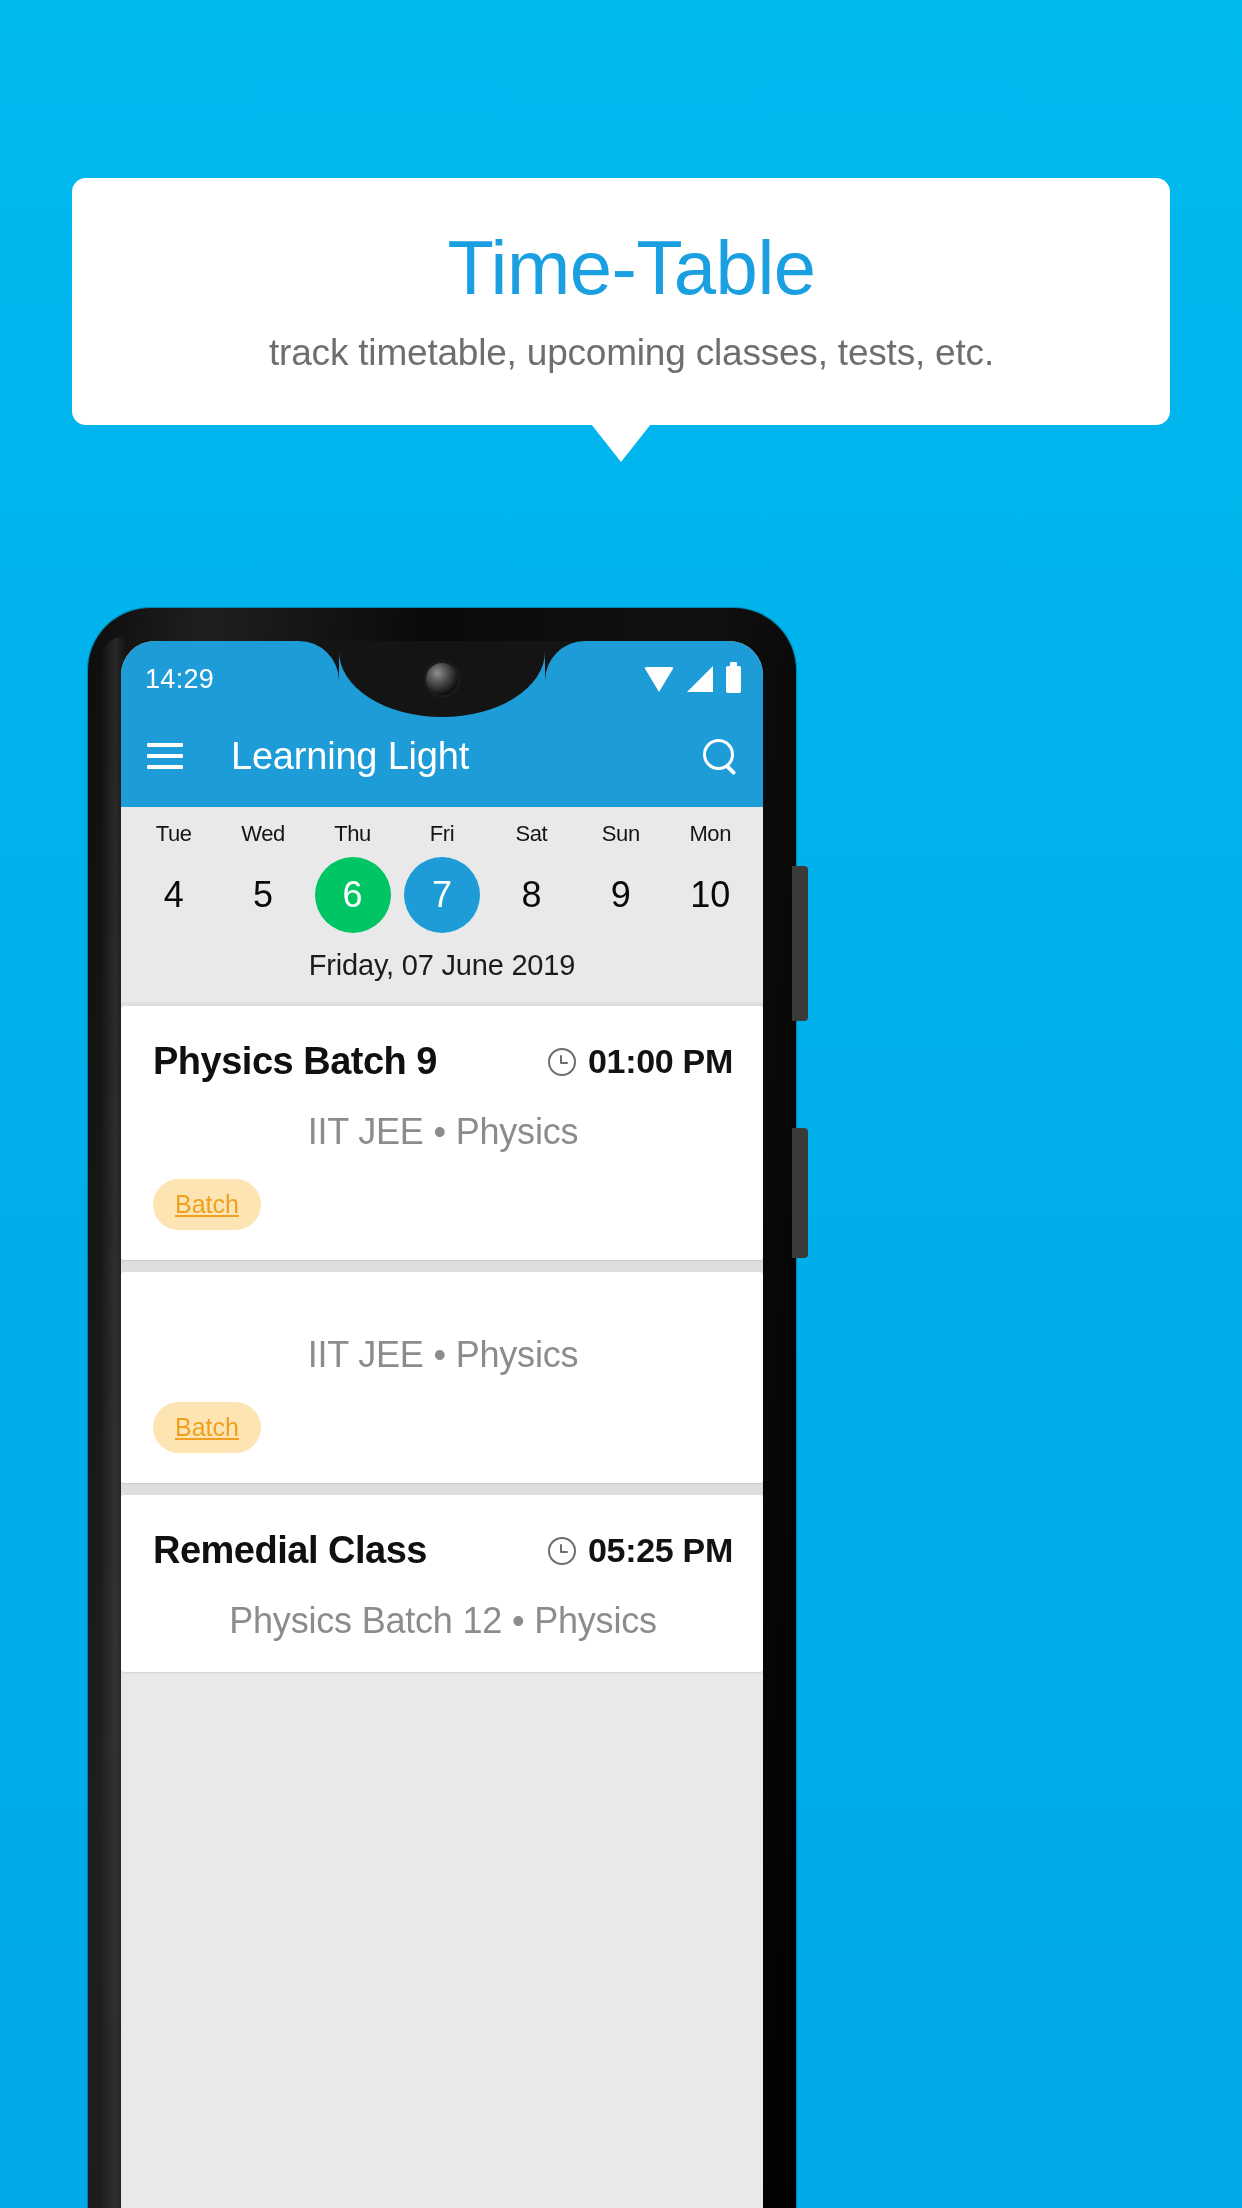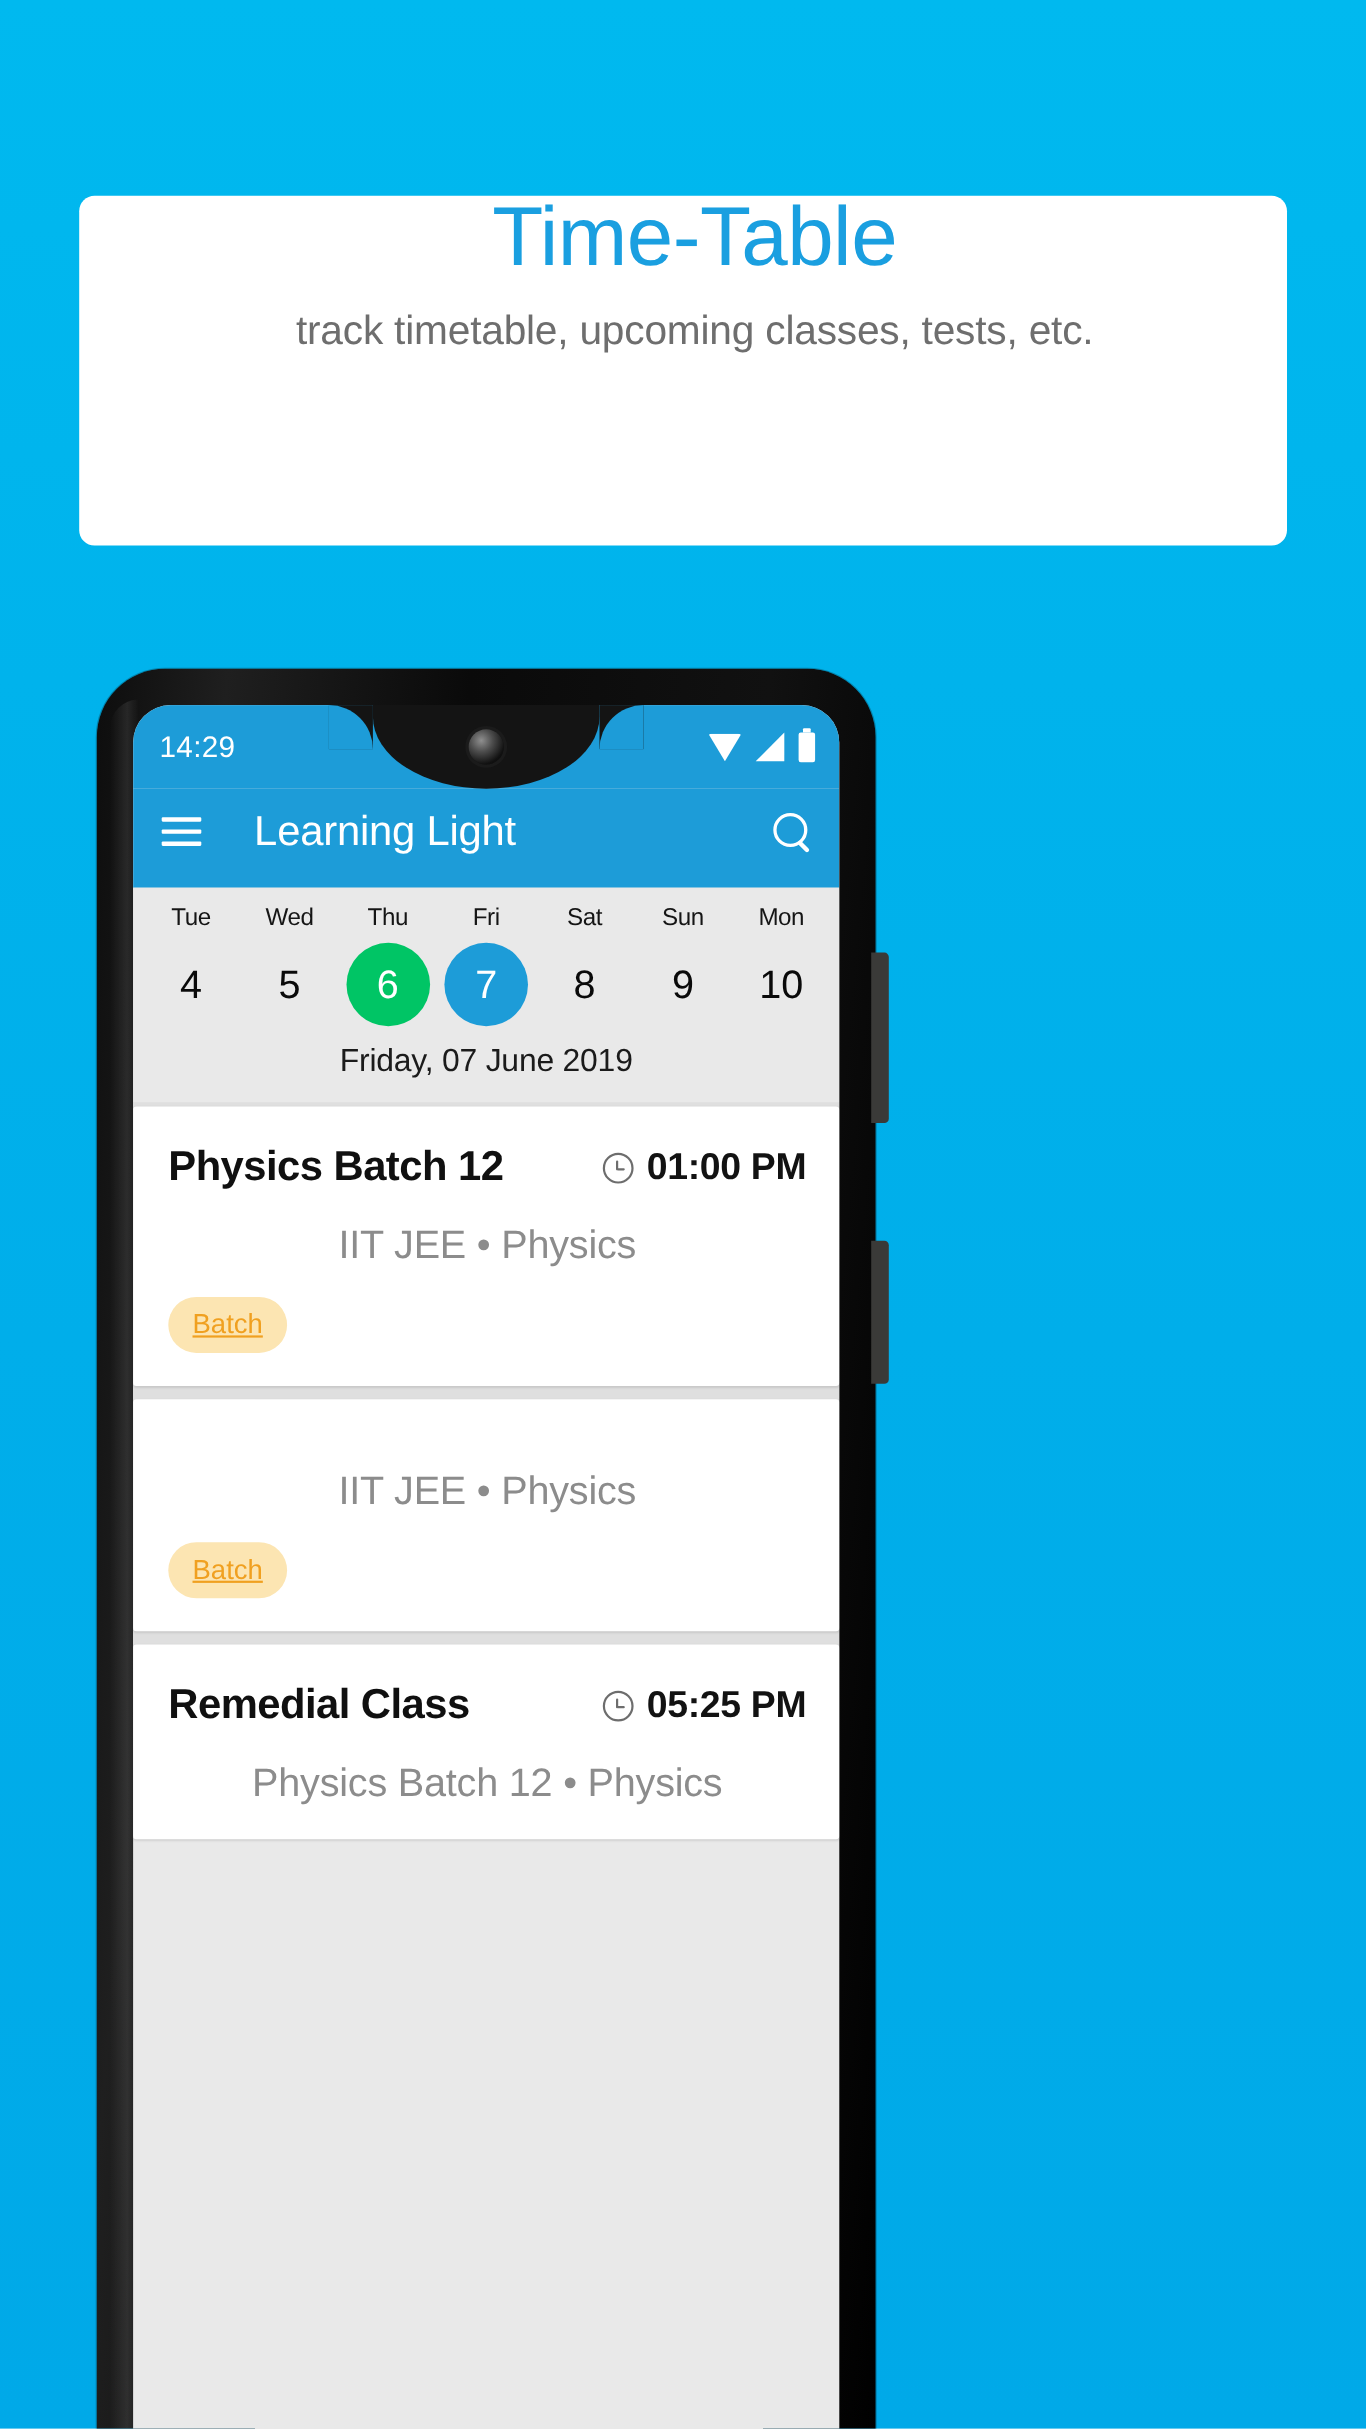--- a/index.html
+++ b/index.html
@@ -18,27 +18,27 @@
     background: linear-gradient(180deg, #00b9ef 0%, #00b3ec 28%, #00aeea 55%, #00a9e8 100%);
     overflow: hidden;
   }
 
   
   .callout {
     position: absolute;
     left: 72px;
     top: 178px;
     width: 1098px;
-    height: 318px;
+    height: 247px;
     background: #ffffff;
     border-radius: 14px;
     display: flex;
     flex-direction: column;
     align-items: center;
-    justify-content: flex-start;
+    justify-content: center;
     padding-left: 21px;
   }
   .callout-title {
     font-size: 76px;
     line-height: 1.0;
     color: #1a9fe0;
     font-weight: 400;
     letter-spacing: -0.5px;
     margin-bottom: 26px;
   }
@@ -442,21 +442,21 @@
             <div class="day-num">10</div>
           </div>
         </div>
         <div class="date-label">Friday, 07 June 2019</div>
       </div>
 
       <div class="events">
 
         <div class="card">
           <div class="card-head">
-            <div class="card-title">Physics Batch 12</div>
+            <div class="card-title">Physics Batch 9</div>
             <div class="card-time-wrap">
               <div class="clock-icon"></div>
               <div class="card-time">01:00 PM</div>
             </div>
           </div>
           <div class="card-sub">IIT JEE • Physics</div>
           <div class="chip">Batch</div>
         </div>
 
         <div class="card">

